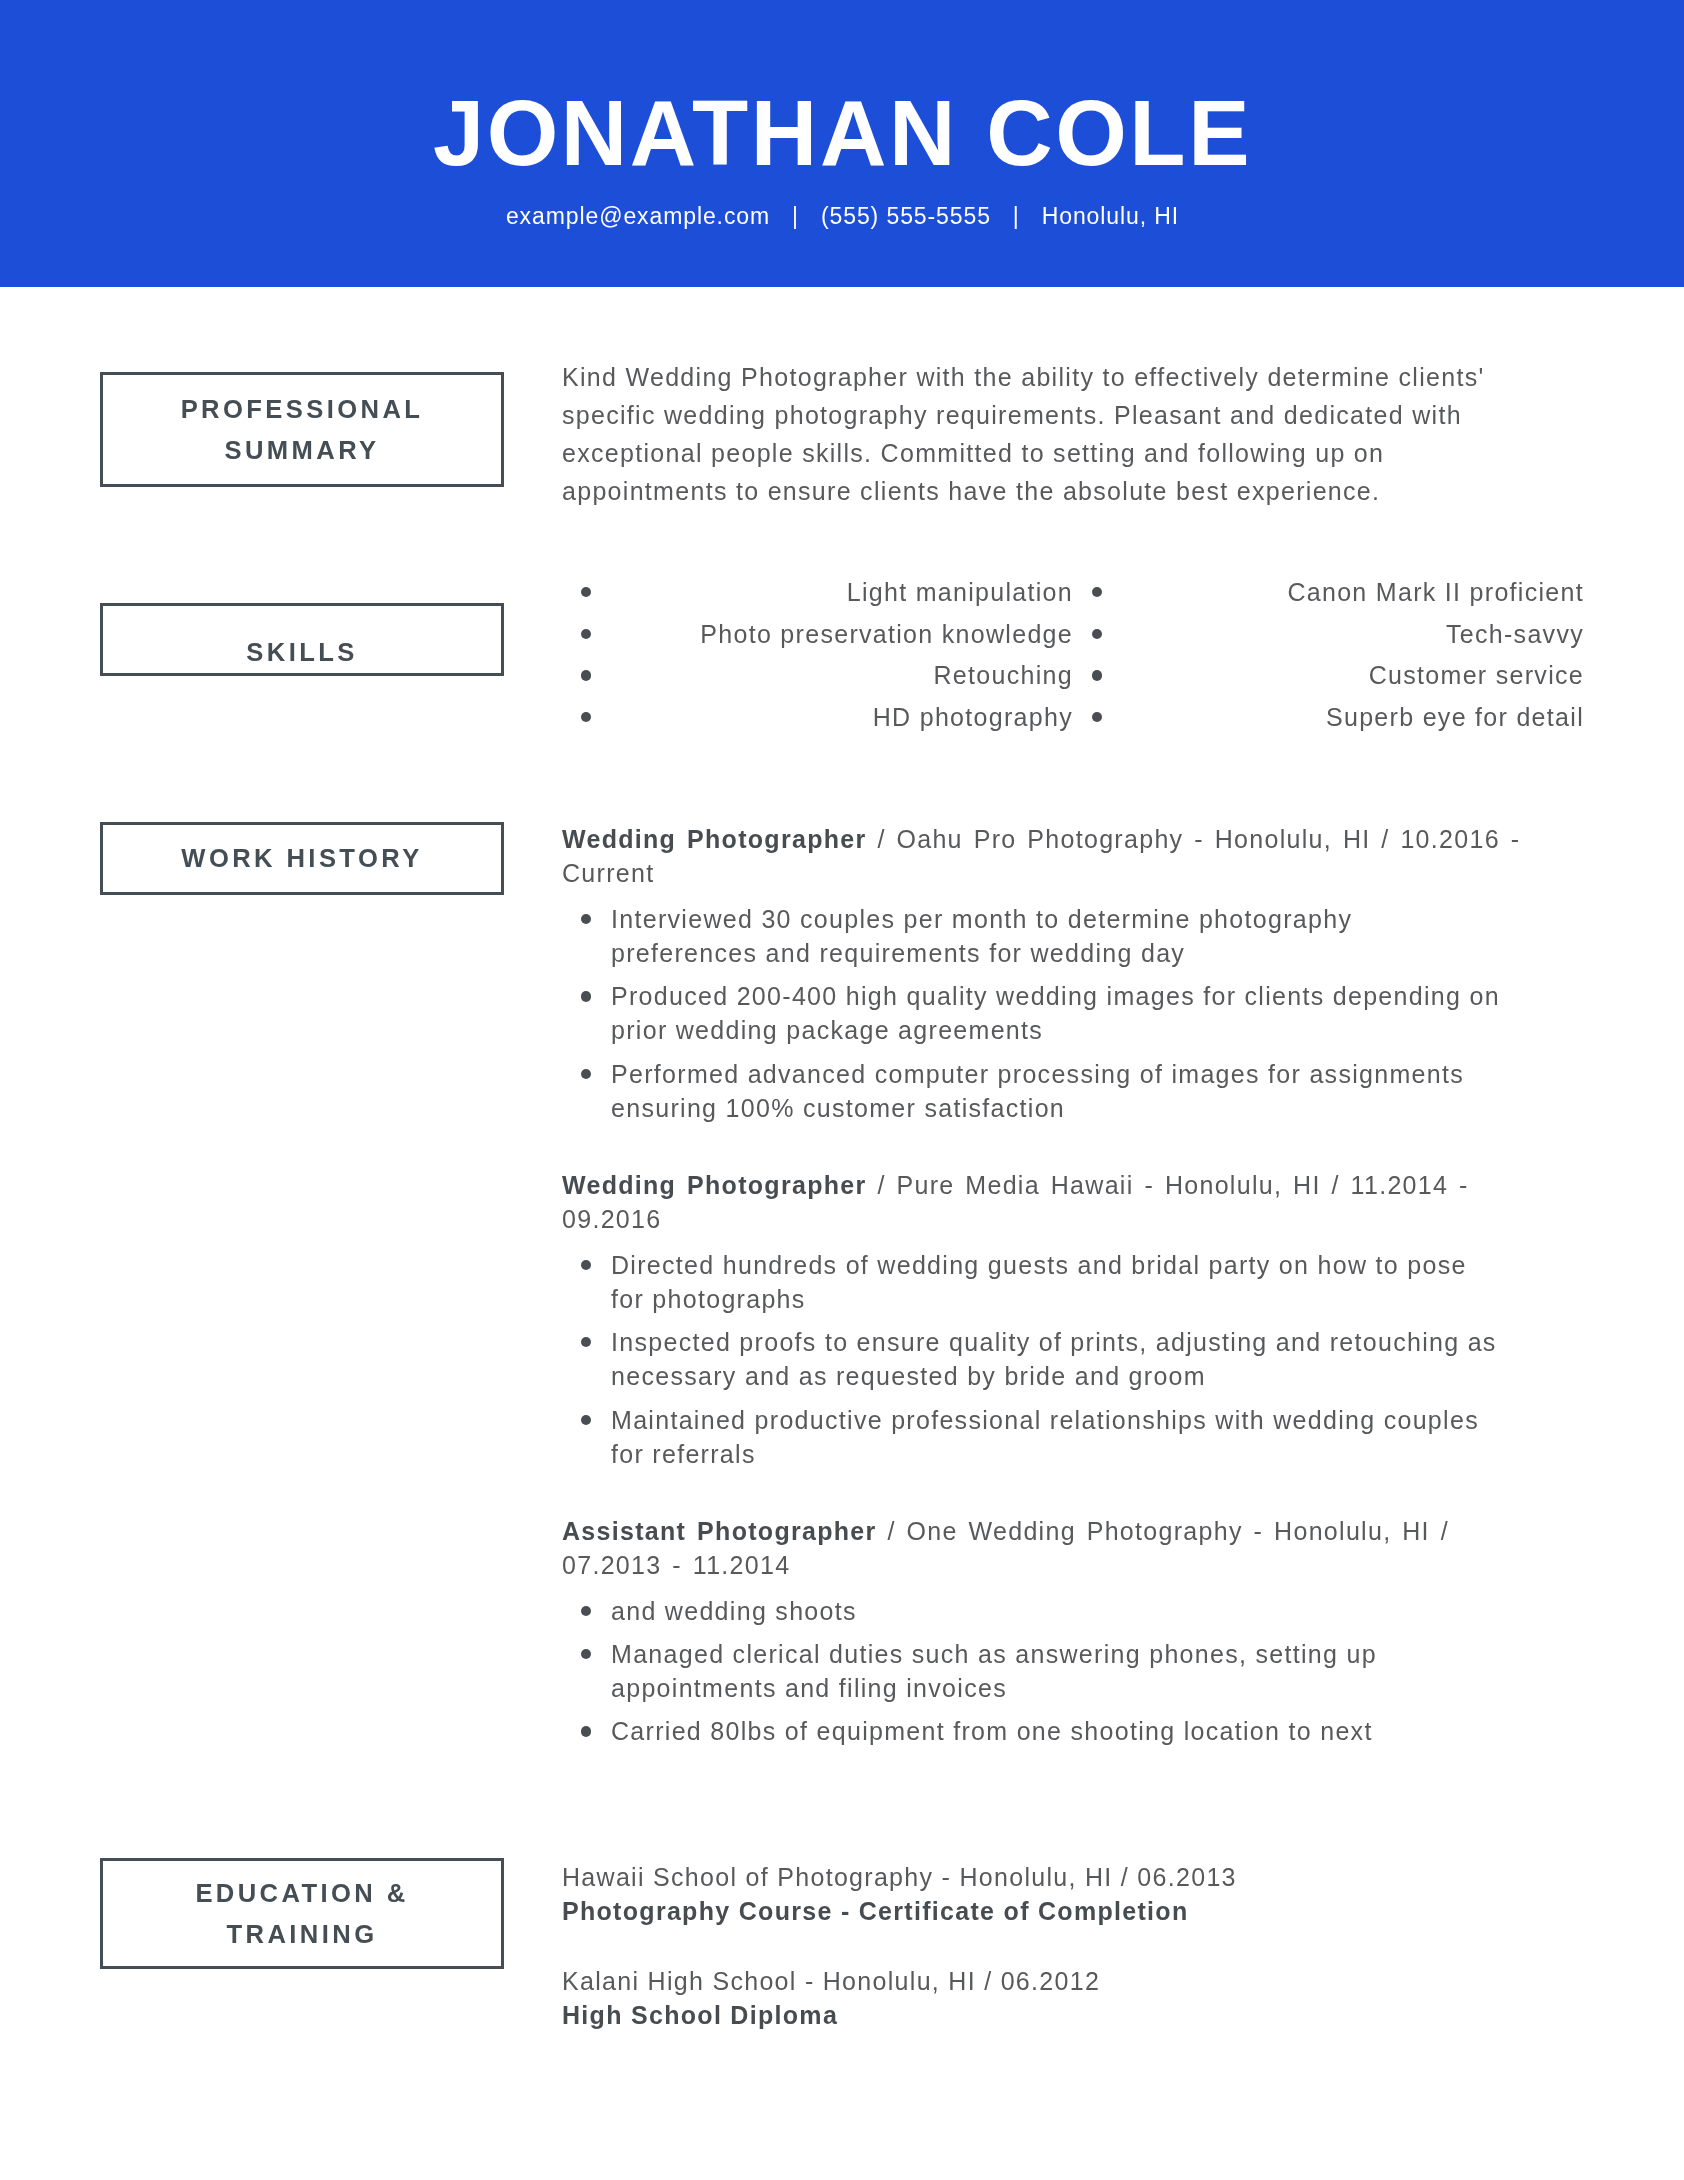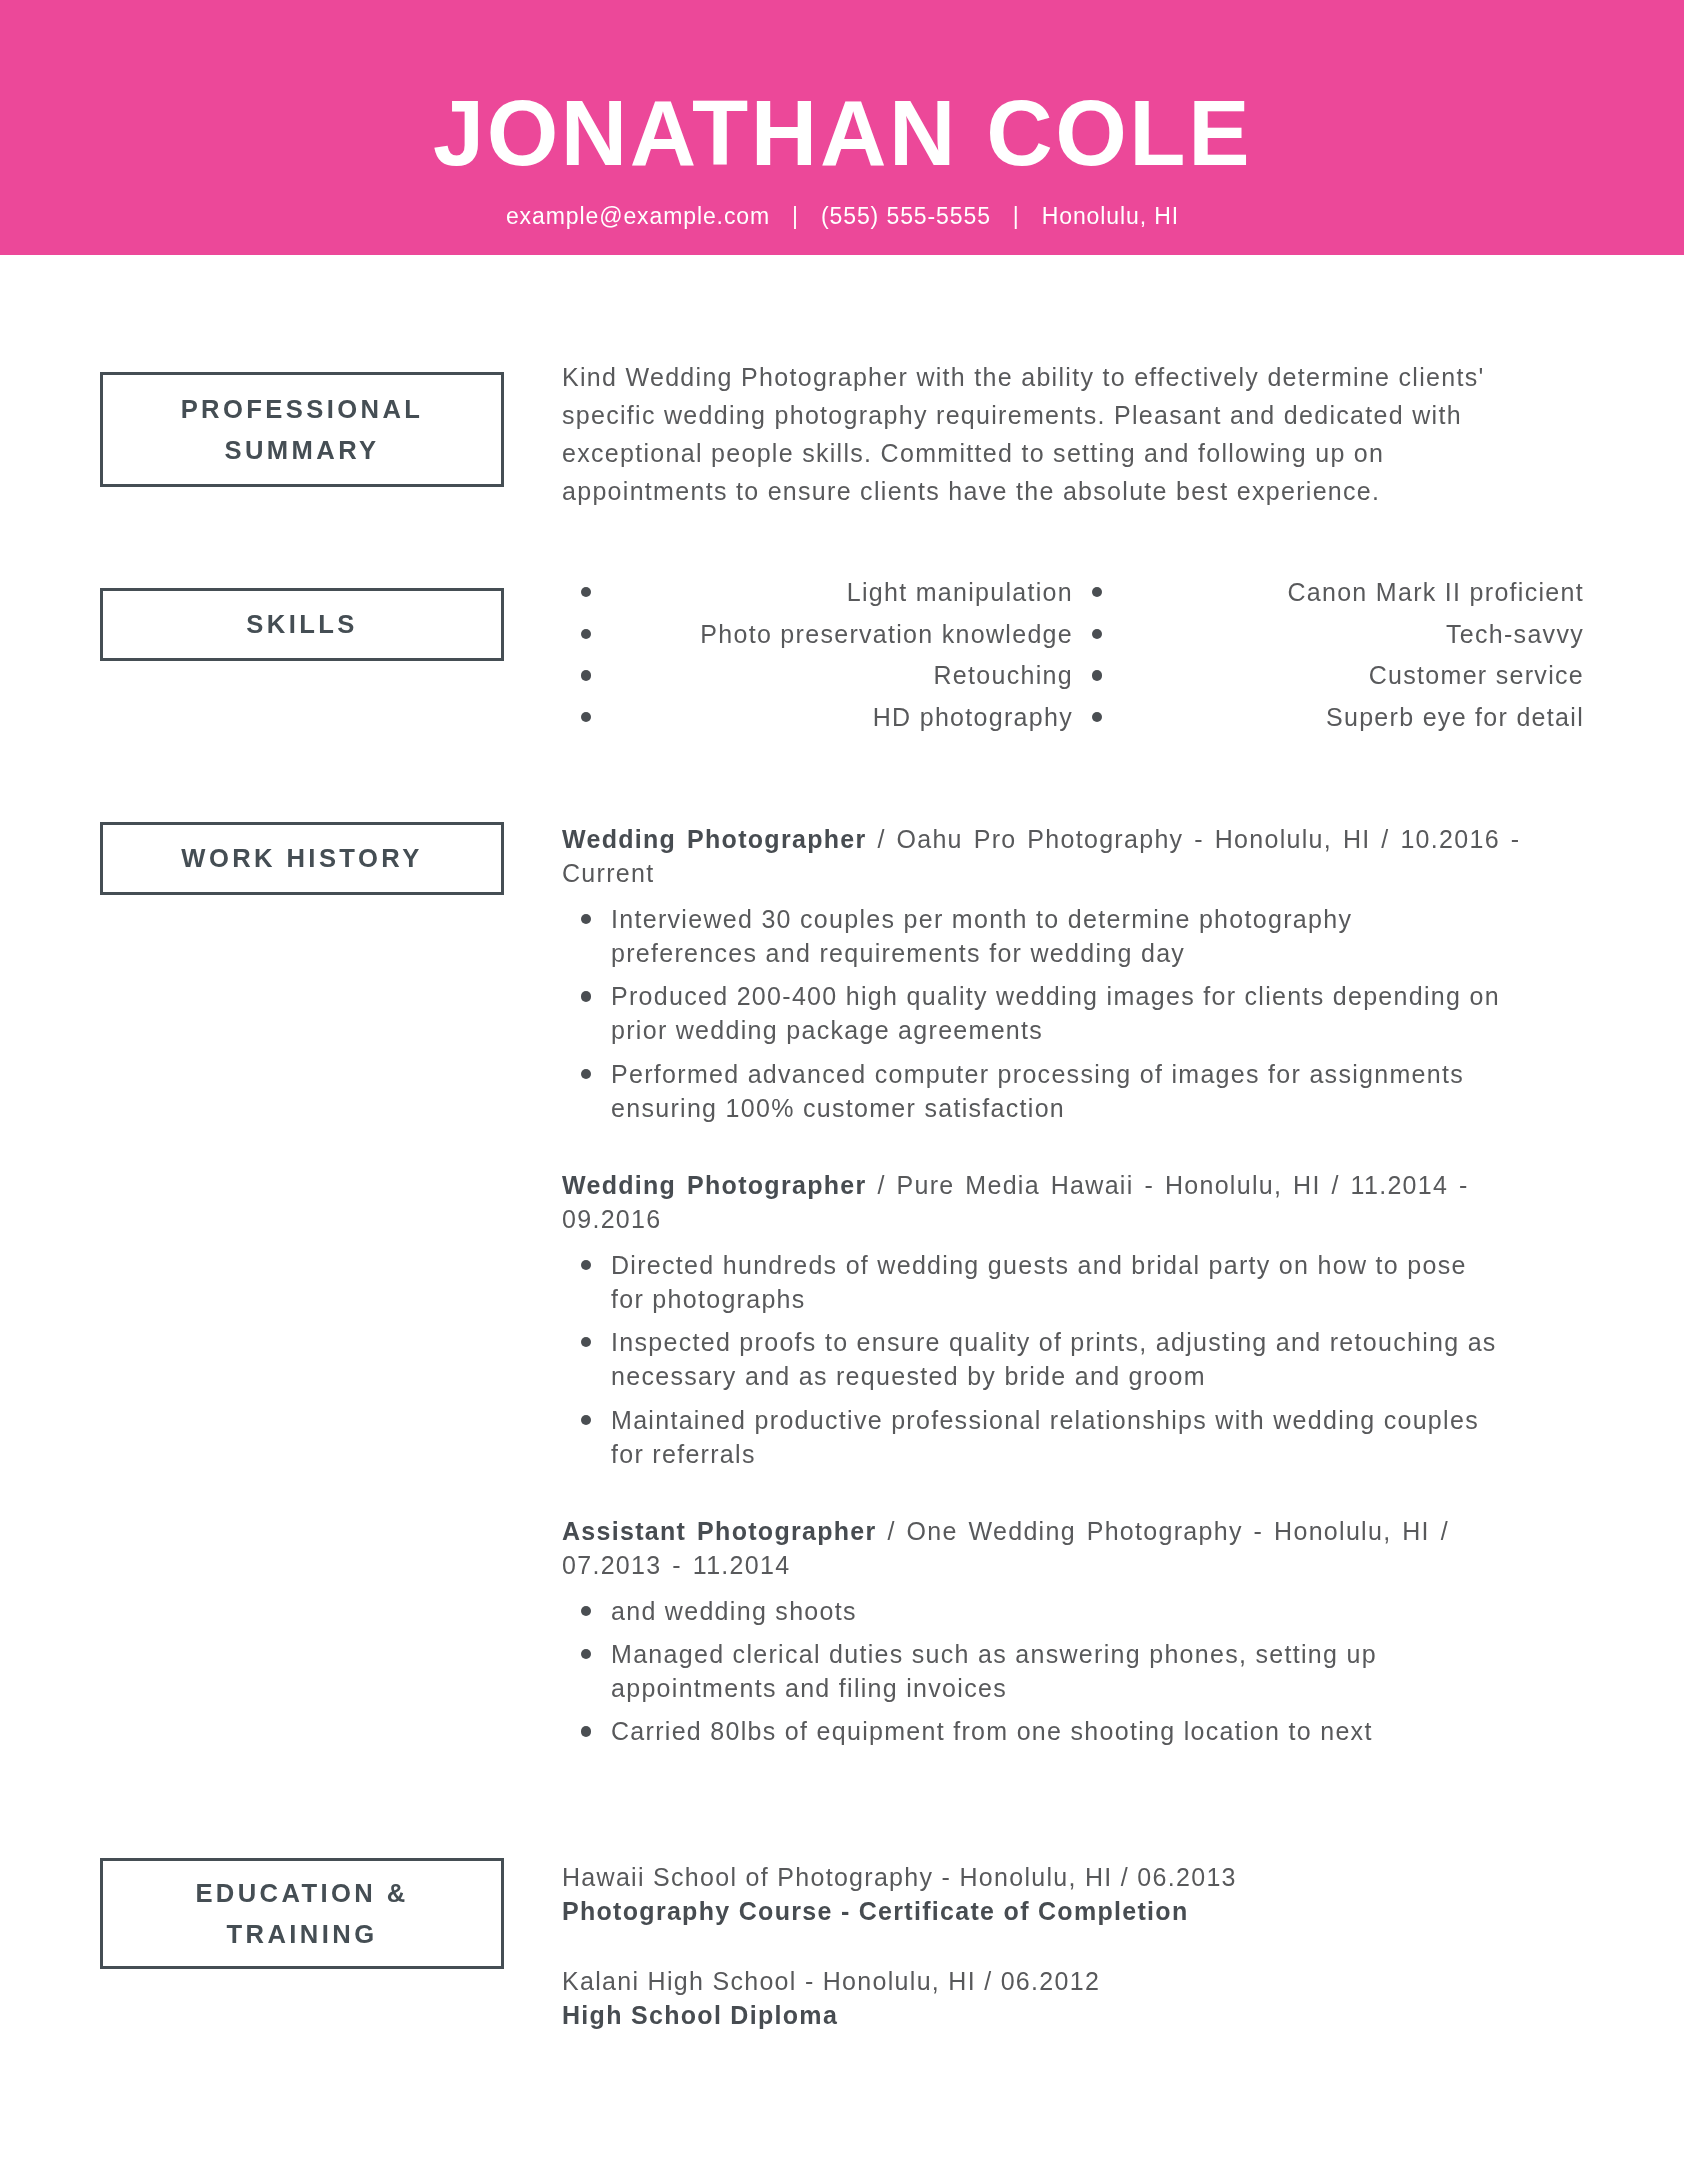--- a/index.html
+++ b/index.html
@@ -7,22 +7,22 @@
     width: 1685px; height: 2181px;
     background: #ffffff;
     font-family: "Liberation Sans", sans-serif;
     position: relative;
     overflow: hidden;
   }
 
   
   .header {
     position: absolute; top: 0; left: 0;
-    width: 1685px; height: 255px;
-    background: #ec4899;
+    width: 1685px; height: 287px;
+    background: #1d4ed8;
   }
   .name {
     position: absolute; top: 87px; left: 0; width: 100%;
     text-align: center;
     color: #ffffff; font-size: 92px; font-weight: bold;
     letter-spacing: 2.6px; line-height: 1; white-space: nowrap;
   }
   .contact {
     position: absolute; top: 204px; left: 0; width: 100%;
     text-align: center;
@@ -33,21 +33,21 @@
   
   .secbox {
     position: absolute; left: 100px; width: 404px;
     border: 3.4px solid #454e54; box-sizing: border-box;
     background: #ffffff;
     display: flex; flex-direction: column; justify-content: center; align-items: center;
     color: #454e54; font-weight: bold; font-size: 25.6px;
     letter-spacing: 3.4px; line-height: 41px; text-align: center;
   }
   #box-summary   { top: 360px;  height: 115px; margin-top: 12px; }
-  #box-skills    { top: 588px;  height: 73px; }
+  #box-skills    { top: 603px;  height: 73px; justify-content: flex-end; }
   #box-work      { top: 822px;  height: 73px; }
   #box-education { top: 1858px; height: 111px; }
 
   
   .rcol {
     position: absolute; left: 562px; width: 1065px;
     color: #58595b; font-size: 25px; letter-spacing: 1.3px;
   }
 
   

